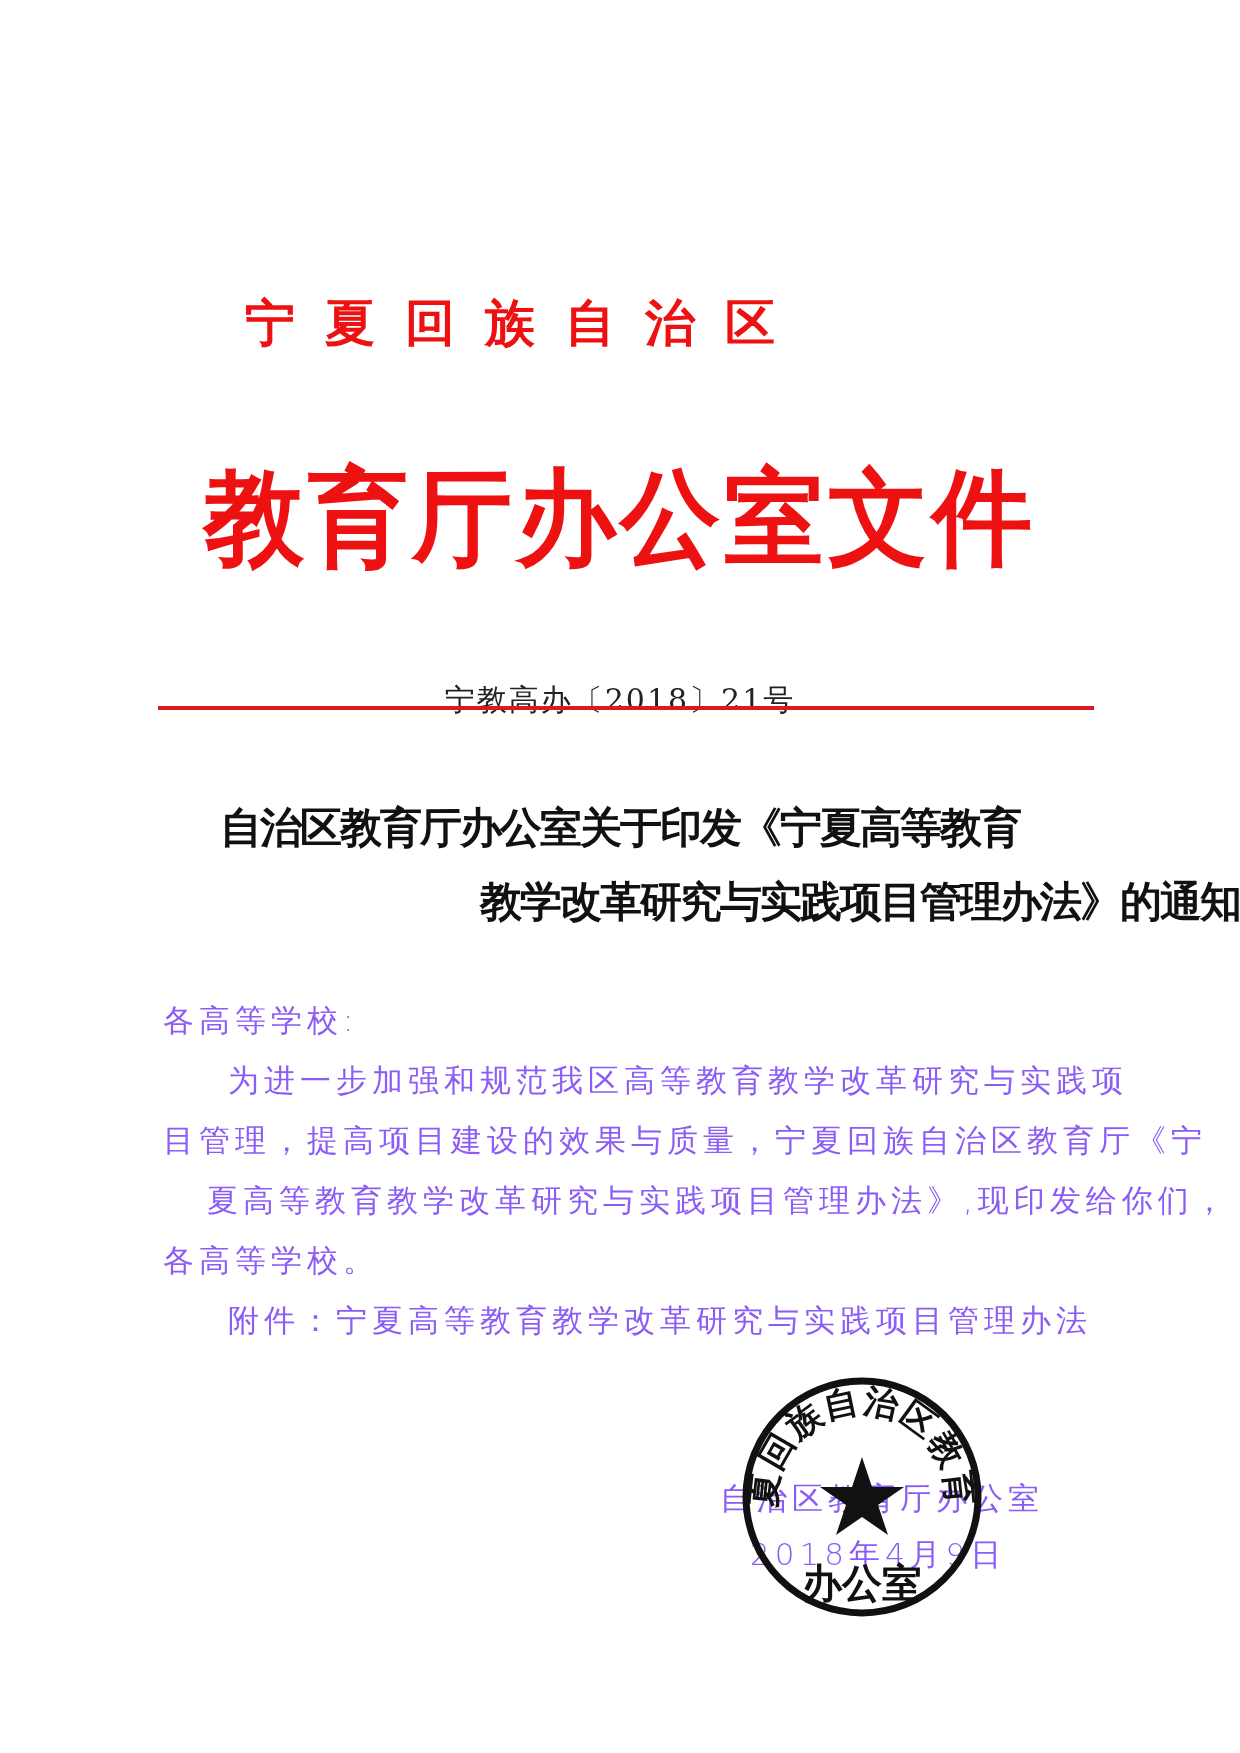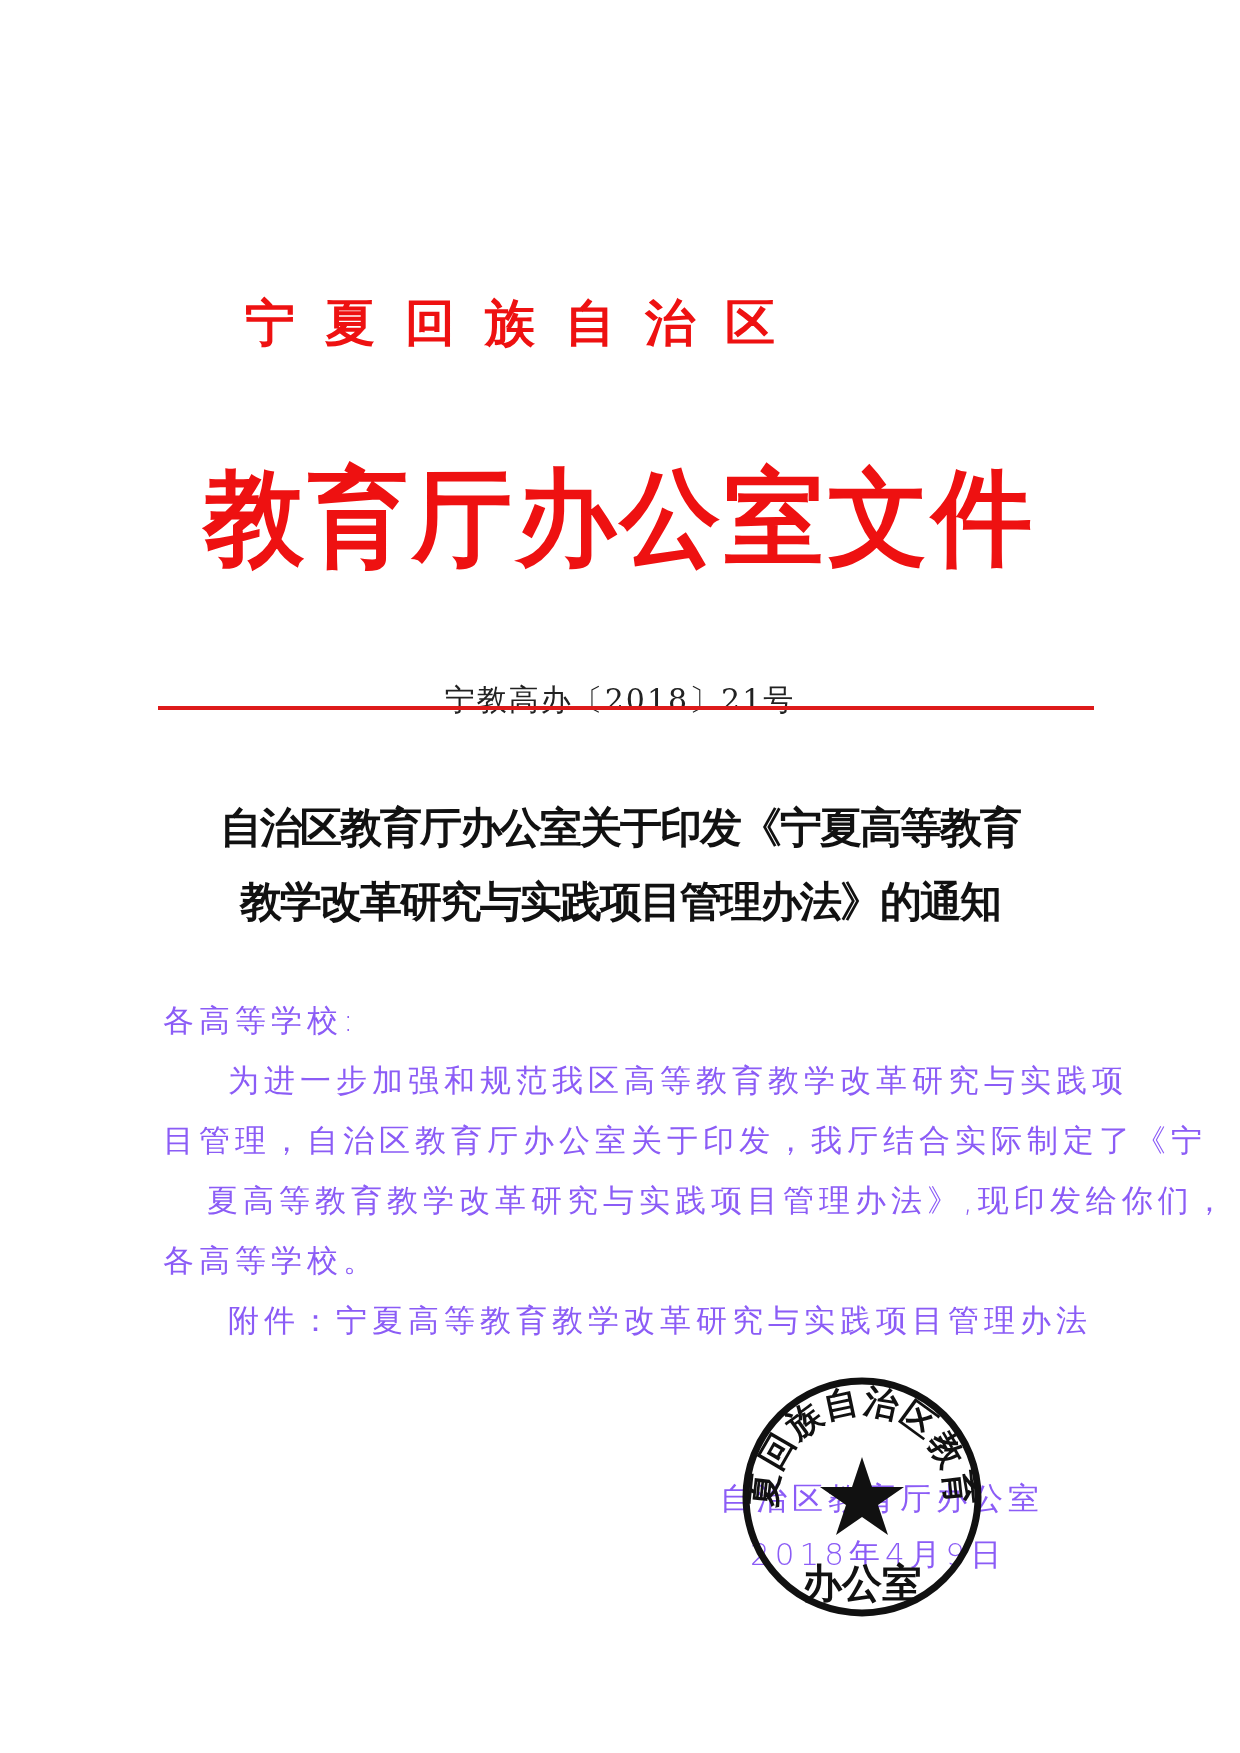--- a/index.html
+++ b/index.html
@@ -11,21 +11,21 @@
     font-family:Liberation Sans, sans-serif; padding-left:30px; box-sizing:border-box; }
   .issuer-line2 { left:0; width:1240px; top:452px; text-align:center;
     color:#ee1111; font-size:100px; font-weight:bold; letter-spacing:4px;
     font-family:"DejaVu Serif", serif; transform:scaleY(1.05); }
   .doc-number { left:0; width:1240px; top:648px; text-align:center;
     font-size:30px; letter-spacing:2px; color:#222;margin-top:32px; }
   .red-rule { left:158px; top:706px; width:936px; height:4px; background:#dd1a1a; }
   .title { left:0; width:1240px; text-align:center; font-size:42px; font-weight:bold;
     color:#111; letter-spacing:-2px; font-family:"DejaVu Serif", serif; }
   .title1 { top:800px; }
-  .title2 { top:874px; }
+  .title2 { top:874px;text-align:right; }
   .body-text { font-size:31px; color:#8b5cf6; letter-spacing:5px; white-space:nowrap;
     font-family:"DejaVu Sans", sans-serif; font-weight:300; }
   .salutation { left:163px; top:1000px; }
   .para-line { left:163px; }
   .p-l1 { top:1060px; left:228px; }
   .p-l2 { top:1120px; }
   .p-l3 { top:1180px;margin-left:44px; }
   .p-l4 { top:1240px; }
   .attachment { left:228px; top:1300px; }
   .signature { left:720px; top:1478px; }
@@ -38,21 +38,21 @@
 <div class="abs issuer-line1">宁夏回族自治区</div>
 <div class="abs issuer-line2">教育厅办公室文件</div>
 <div class="abs doc-number">宁教高办〔2018〕21号</div>
 <div class="abs red-rule"></div>
 
 <div class="abs title title1">自治区教育厅办公室关于印发《宁夏高等教育</div>
 <div class="abs title title2">教学改革研究与实践项目管理办法》的通知</div>
 
 <div class="abs body-text salutation">各高等学校:</div>
 <div class="abs body-text para-line p-l1">为进一步加强和规范我区高等教育教学改革研究与实践项</div>
-<div class="abs body-text para-line p-l2">目管理，自治区教育厅办公室关于印发，我厅结合实际制定了《宁</div>
+<div class="abs body-text para-line p-l2">目管理，提高项目建设的效果与质量，宁夏回族自治区教育厅《宁</div>
 <div class="abs body-text para-line p-l3">夏高等教育教学改革研究与实践项目管理办法》,现印发给你们，</div>
 <div class="abs body-text para-line p-l4">各高等学校。</div>
 <div class="abs body-text attachment">附件：宁夏高等教育教学改革研究与实践项目管理办法</div>
 
 <div class="abs body-text signature">自治区教育厅办公室</div>
 <div class="abs body-text date">2018年4月9日</div>
 
 <div class="abs stamp">
   <svg width="244" height="244" viewBox="0 0 244 244">
     <defs>

